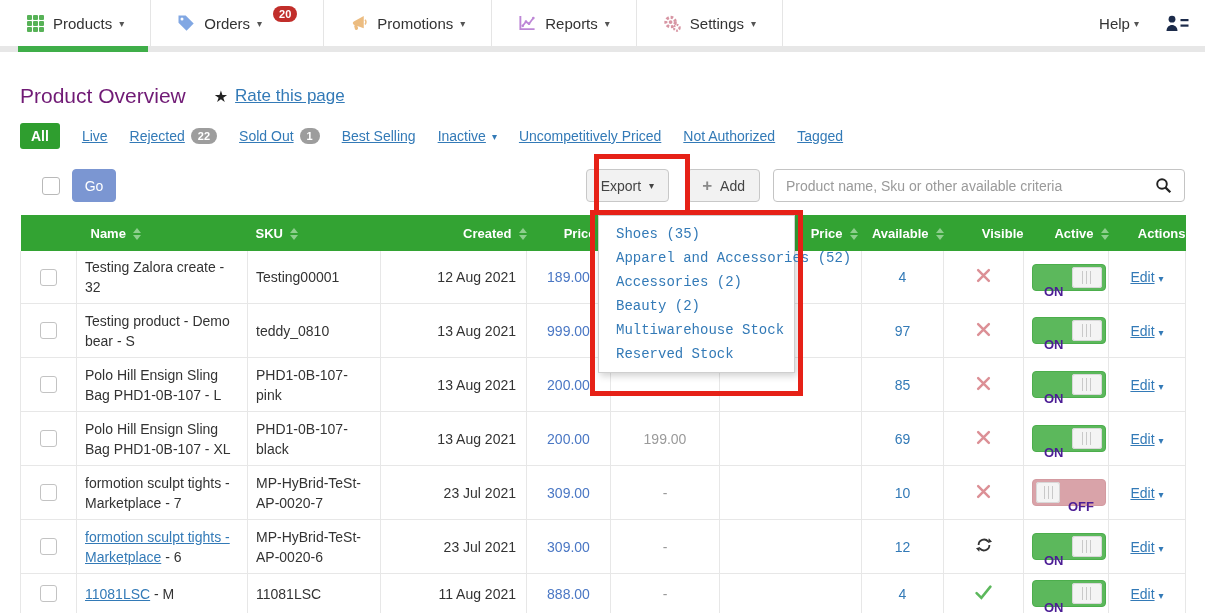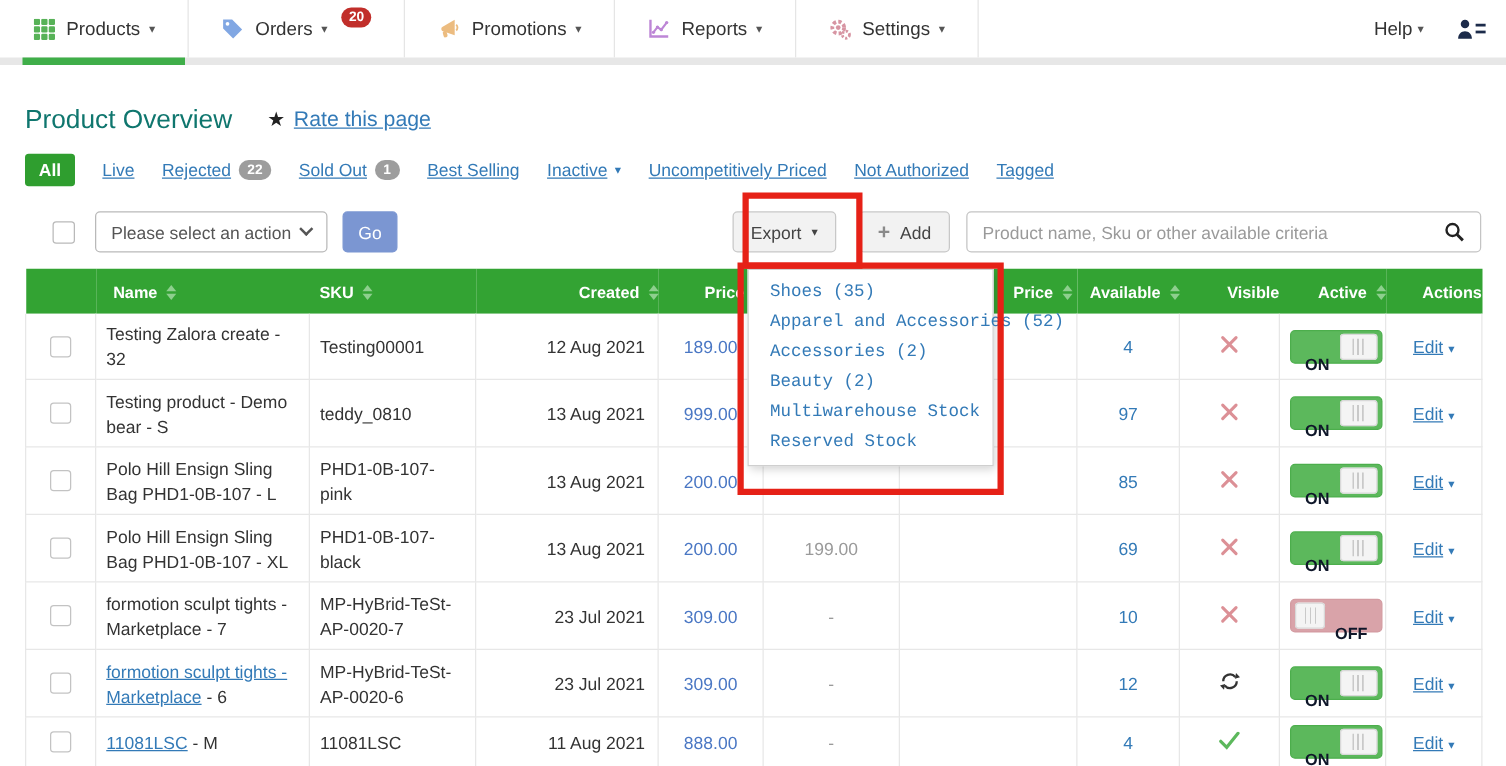--- a/index.html
+++ b/index.html
@@ -17,21 +17,21 @@
   .nav-ic { display:flex; width:18px; height:18px; align-items:center; justify-content:center; }
   .badge-red { background:#c12e2a; color:#fff; border-radius:10px; font-size:11px; font-weight:bold; padding:2px 6px; transform:translateY(-9px); margin-left:2px; }
   .nav-right { margin-left:auto; display:flex; align-items:center; gap:26px; height:46px; padding-right:16px; }
   .nav-help { display:flex; align-items:center; gap:6px; font-size:15px; cursor:pointer; }
   .strip { position:absolute; left:0; top:46px; width:100%; height:6px; background:#e7e7e7; }
   .strip-active { position:absolute; left:18px; top:46px; width:130px; height:6px; background:#3fae49; z-index:1; }
 
   
   .main { padding:0 20px; }
   .title-row { display:flex; align-items:center; margin-top:32px; }
-  h1 { font-size:21px; font-weight:400; color:#0f766e; }
+  h1 { font-size:21px; font-weight:400; color:#701a75; }
   .star { font-size:16px; color:#222; margin-left:28px; margin-right:7px; }
   a { color:#337ab7; text-decoration:underline; cursor:pointer; }
   .rate { font-size:17px; }
 
   
   .tabs { display:flex; align-items:center; gap:22px; margin-top:15px; font-size:14px; }
   .tab-active { background:#2f9e2f; color:#fff; padding:5px 11px; border-radius:3px; font-weight:bold; font-size:14px; }
   .tab { display:flex; align-items:center; gap:6px; }
   .badge-gray { background:#9d9d9d; color:#fff; border-radius:10px; font-size:11px; font-weight:bold; padding:2px 7px; text-decoration:none; display:inline-block; }
   .tab .caret { color:#337ab7; font-size:10px; }
@@ -69,21 +69,21 @@
   td.td-sku { line-height:20px; }
   td.td-created { text-align:right; padding-right:10px; white-space:nowrap;padding-left:34px; }
   td.td-price { text-align:center; color:#4a77c4; }
   td.td-gray { text-align:center; color:#9a9a9a; }
   td.td-avail, td.td-vis, td.td-act, td.td-edit { text-align:center; }
   td .avail { color:#337ab7; text-decoration:none; }
   td .edit { font-size:14px; }
   td .edit-caret { color:#337ab7; font-size:10px; margin-left:4px; }
   .rowcb { width:17px; height:17px; border:1px solid #c3c3c3; border-radius:3px; background:#fff; margin:0 auto; cursor:pointer; }
   .toggle { width:74px; height:27px; border-radius:4px; display:inline-flex; align-items:center; justify-content:space-between; padding:0 3px; vertical-align:middle; cursor:pointer; }
-  .toggle .tlbl { color:#0f172a; font-weight:bold; font-size:13px; padding:0 8px;margin-top:28px; }
+  .toggle .tlbl { color:#4c1d95; font-weight:bold; font-size:13px; padding:0 8px;margin-top:28px; }
   .toggle.on { background:#5cb85c; border:1px solid #4cae4c; }
   .toggle.off { background:#d9a3a9; border:1px solid #d39ba1; }
   .knob { width:33px; height:21px; background:#f4f4f4; border-radius:3px; box-shadow:inset 0 0 0 1px #d8d8d8; display:flex; align-items:center; justify-content:center; }
   .knob::after { content:""; width:9px; height:13px; background:repeating-linear-gradient(90deg,#c9c9c9 0 1px,transparent 1px 4px); }
 
   
   .menu { position:absolute; left:598px; top:215px; width:197px; background:#fff; border:1px solid #cfcfcf;
           box-shadow:2px 3px 7px rgba(0,0,0,.18); padding:6px 0; z-index:5; }
   .menu-item { color:#337ab7; font-size:14px; line-height:24px; padding:0 10px 0 17px; cursor:pointer; white-space:nowrap;font-family:Liberation Mono, monospace; }
   .rbox { position:absolute; border:5px solid #e62117; z-index:6; pointer-events:none; }
@@ -218,24 +218,20 @@
         <span class="tab">
           <a>Not Authorized</a>
         </span>
         <span class="tab">
           <a>Tagged</a>
         </span>
       </div>
 
     <div class="toolbar">
       <span class="cb"></span>
-      <div class="select">
-        <span>Please select an action</span>
-        <span class="chev"></span>
-      </div>
       <button class="go">Go</button>
       <div class="spacer"></div>
       <button class="btn">
         <span>Export</span>
         <span class="caret">▾</span>
       </button>
       <button class="btn add">
         <span class="plus">+</span>
         <span>Add</span>
       </button>

